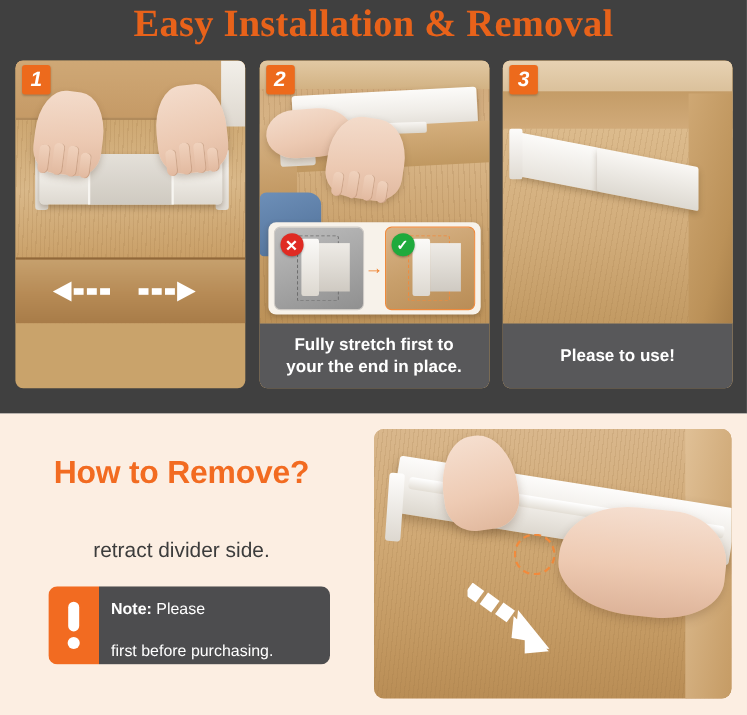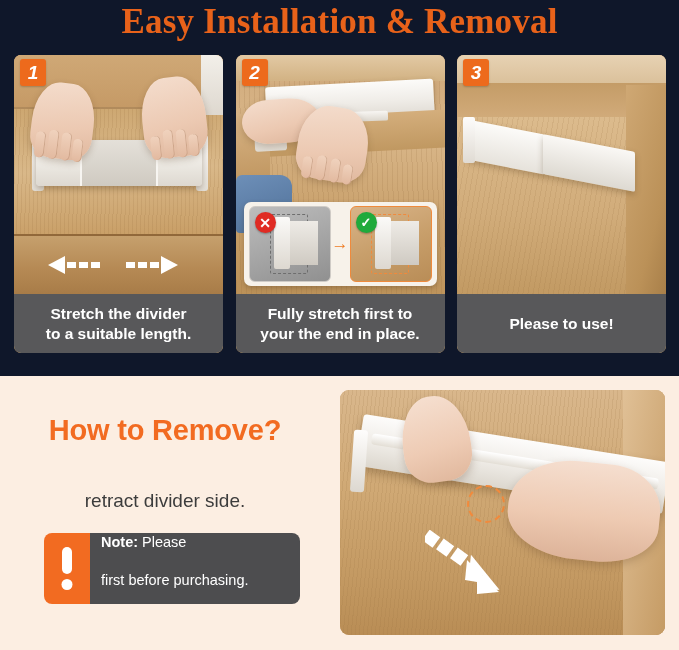--- a/index.html
+++ b/index.html
@@ -12,21 +12,21 @@
     background: #ffffff;
     font-family: "Liberation Sans", sans-serif;
     overflow: hidden;
     position: relative;
   }
 
   
   #top-section {
     width: 679px;
     height: 376px;
-    background: #0f172a;
+    background: #404040;
     position: relative;
   }
 
   #main-title {
     position: absolute;
     top: 0px;
     left: 0;
     width: 679px;
     text-align: center;
     font-family: "Liberation Serif", serif;
@@ -369,21 +369,21 @@
   .excl-dot {
     position:absolute; left:50%; top:46px; transform:translateX(-50%);
     width:11px; height:11px; background:#ffffff; border-radius:50%;
   }
   #note-text-block {
     flex: 1;
     background: #4D4D4F;
     color: #ffffff;
     font-size: 14.5px;
     line-height: 19px;
-    padding: 0 9px 8px 11px;
+    padding: 12px 9px 8px 11px;
     box-sizing: border-box;
   }
   #note-text-block .note-label { font-weight: bold; }
 
   
   #removal-photo {
     position: absolute;
     left: 340px;
     top: 390px;
     width: 325px;
@@ -483,24 +483,20 @@
           <rect x="19" y="10" width="9" height="6" fill="#ffffff"></rect>
           <rect x="31" y="10" width="9" height="6" fill="#ffffff"></rect>
           <rect x="43" y="10" width="9" height="6" fill="#ffffff"></rect>
           <rect x="78" y="10" width="9" height="6" fill="#ffffff"></rect>
           <rect x="90" y="10" width="9" height="6" fill="#ffffff"></rect>
           <rect x="102" y="10" width="9" height="6" fill="#ffffff"></rect>
           <polygon points="130,13 113,4 113,22" fill="#ffffff"></polygon>
         </svg>
       </div>
       <div class="step-badge">1</div>
-      <div class="step-caption">
-        <span class="cap-line">Stretch the divider</span>
-        <span class="cap-line">to a suitable length.</span>
-      </div>
     </div>
 
     <div class="step-card">
       <div class="step-photo">
         <div class="wood-b"></div>
         <div class="s2-top-wall"></div>
         <div class="s2-divider"></div>
         <div class="s2-drawer-face"></div>
         <div class="s2-wood-left"></div>
         <div class="s2-sleeve"></div>

